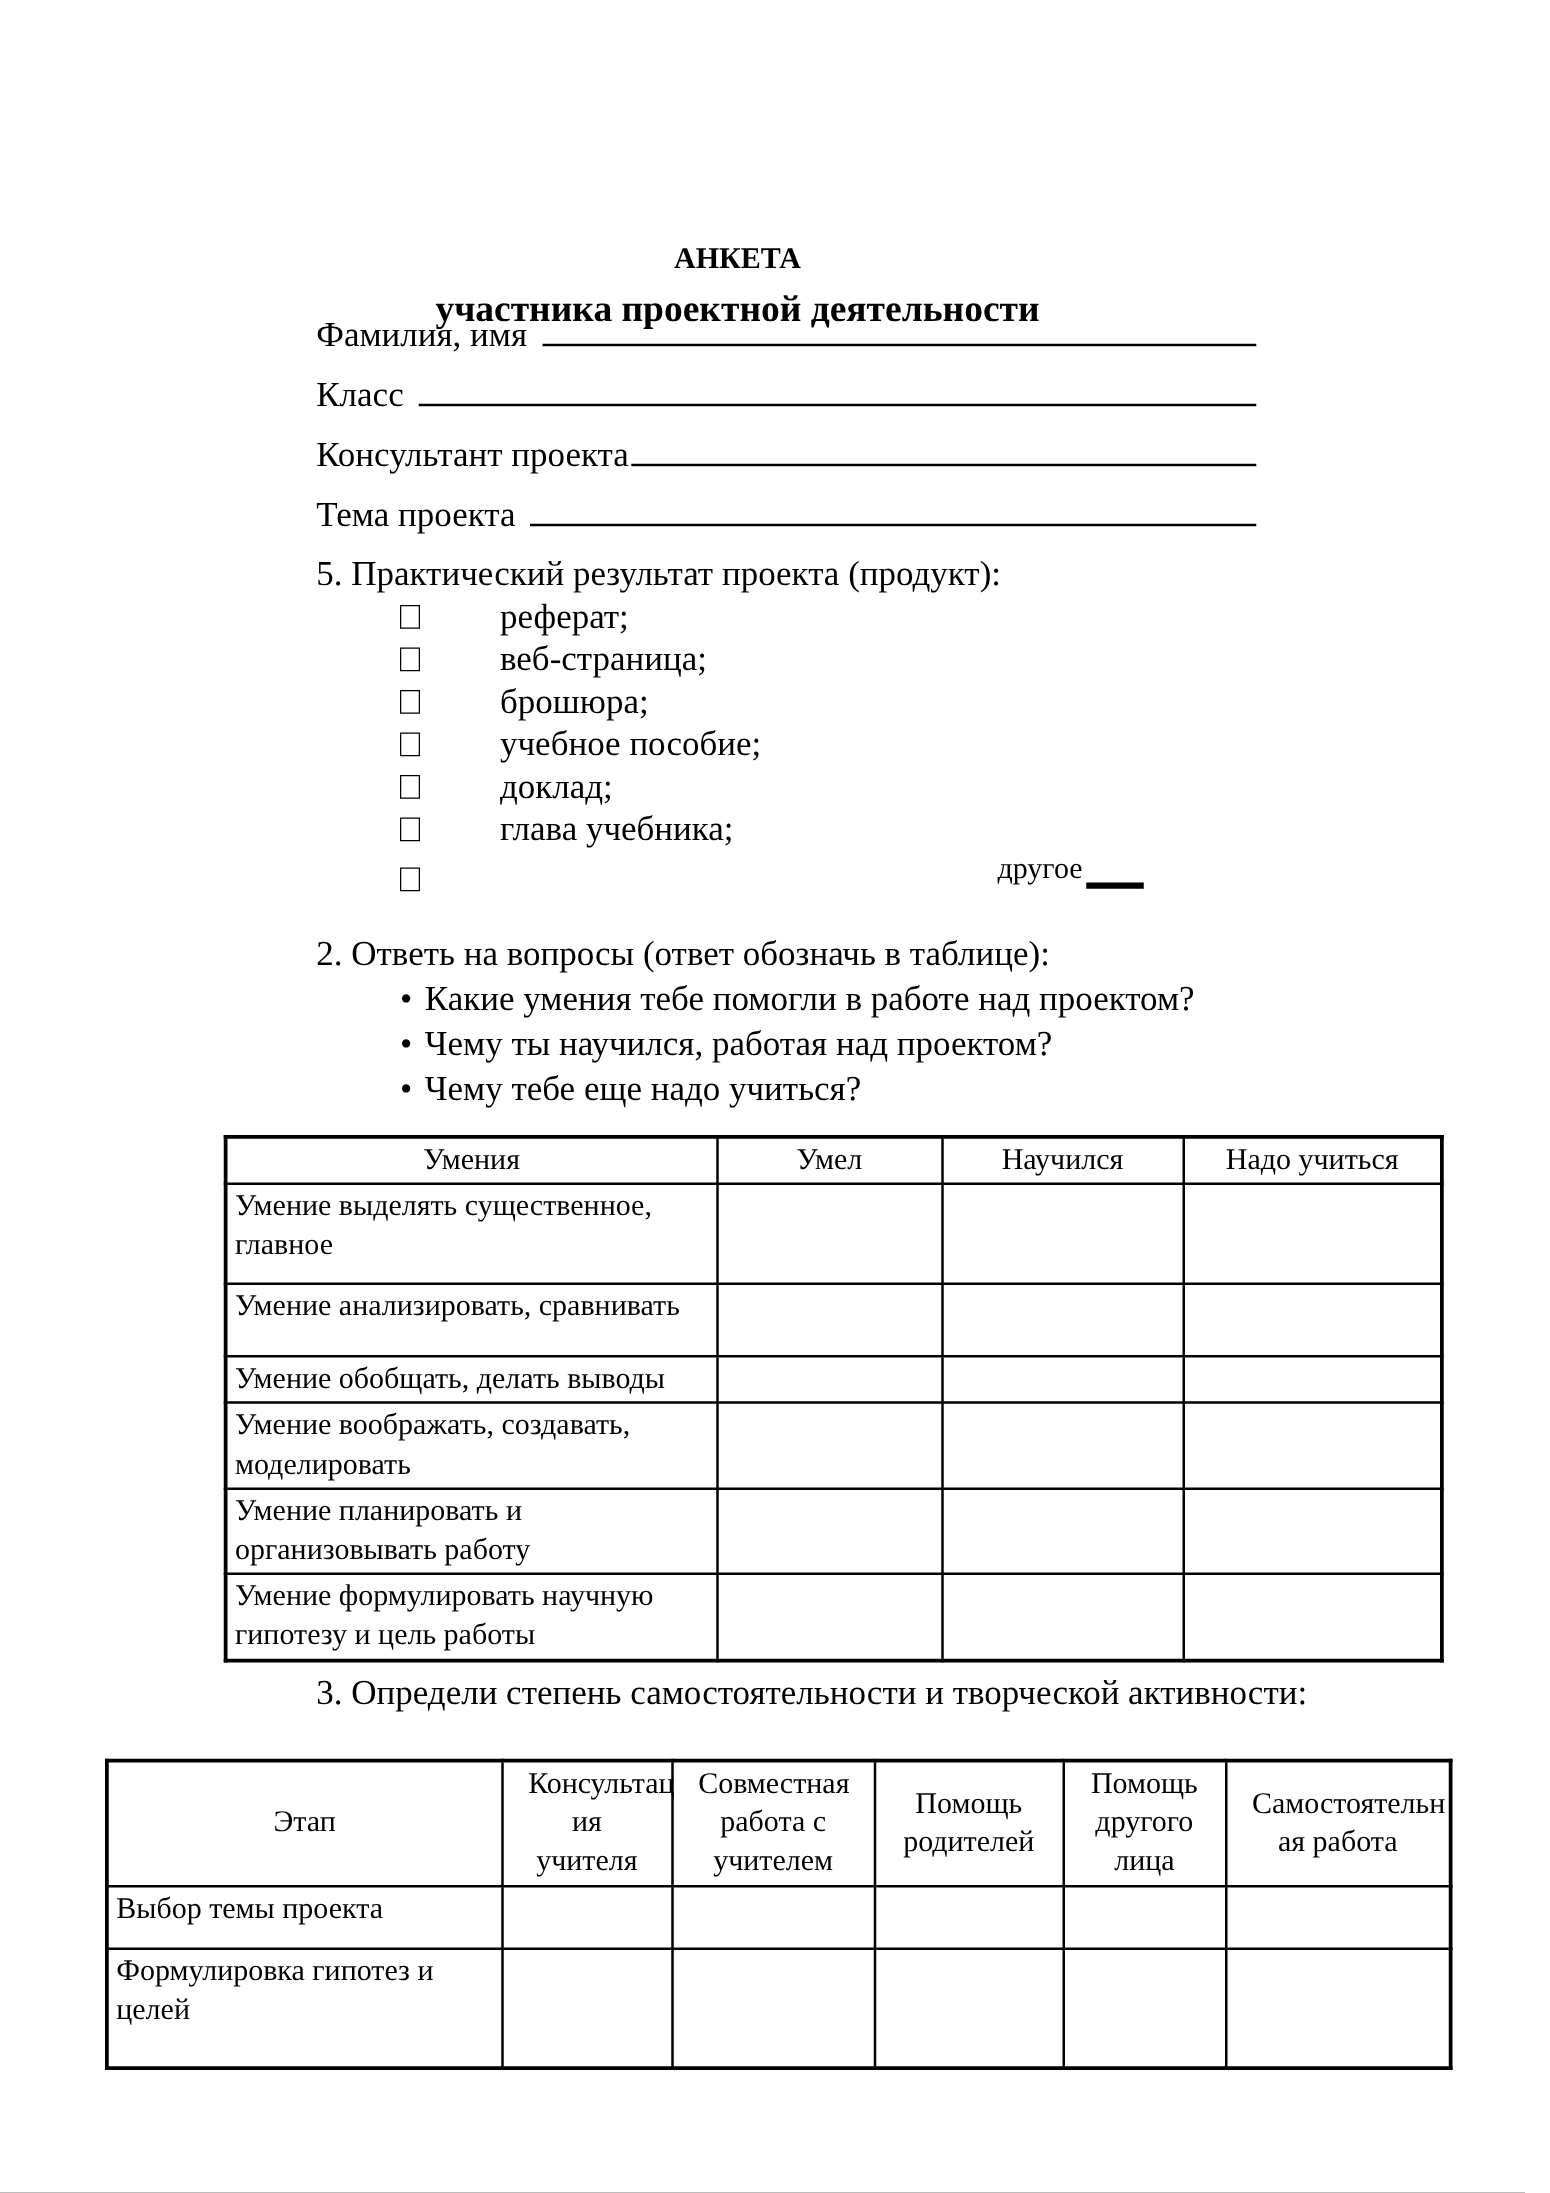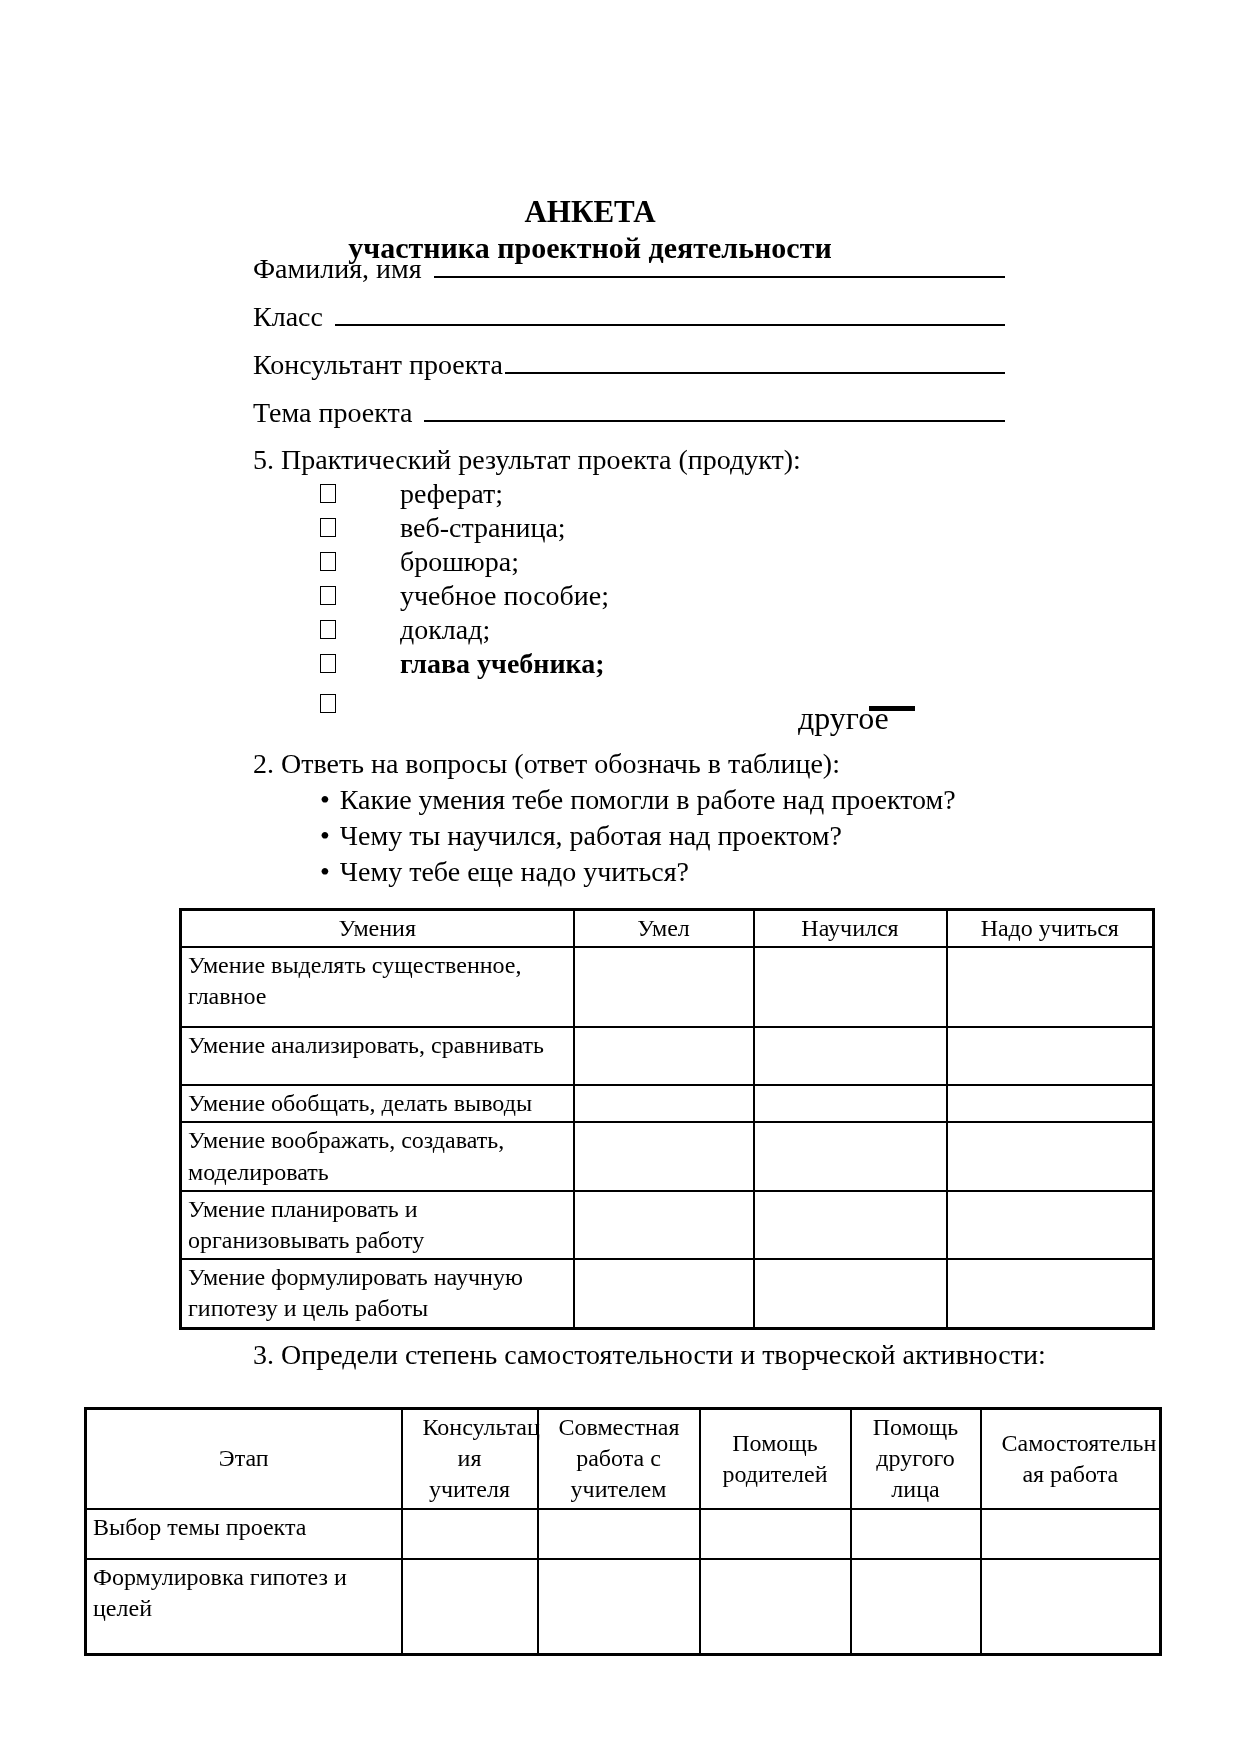--- a/index.html
+++ b/index.html
@@ -3,34 +3,34 @@
 <meta charset="utf-8">
 <style>
   html,body {margin:0; padding:0; background:#888;}
   .page {
     position:relative; width:1240px; height:1754px; margin:0 auto;
     background:#ffffff; color:#000;
     font-family:"Liberation Serif","DejaVu Serif",serif;
     overflow:hidden;
   }
   .abs {position:absolute;}
-  .title {font-weight:bold; font-size:31px; line-height:1.2; text-align:center; width:674px; left:253px;}
+  .title {font-weight:bold; font-size:24px; line-height:1.2; text-align:center; width:674px; left:253px;}
   .subtitle {font-weight:bold; font-size:30px; line-height:1.2; text-align:center; width:674px; left:253px;}
   .form-row {display:flex; align-items:baseline; left:253px; width:752px;}
   .form-row .lbl {font-size:28px; line-height:1.2; white-space:nowrap;}
   .form-row .line {flex:1; height:0; border-bottom:2px solid #000; margin-left:12px;}
   .form-row .line.nogap {margin-left:2px;}
   .sec {font-size:28px; line-height:1.2; left:253px; white-space:nowrap;}
   .opt-row {display:flex; left:320px; align-items:flex-start;}
   .checkbox {display:inline-block; width:14px; height:17px; border:1px solid #000; margin-top:7px; background:#fff;}
   .opt-label {font-size:28px; line-height:1.2; margin-left:64px; white-space:nowrap;}
   .q-row {display:flex; left:320px; align-items:flex-start;}
   .bullet {font-size:28px; line-height:1.2;}
   .q-text {font-size:28px; line-height:1.2; margin-left:10px; white-space:nowrap;}
-  .other-label {font-size:32px; line-height:1.2;margin-top:18px;}
+  .other-label {font-size:24px; line-height:1.2;}
   .other-line {background:#000; height:5px;}
   table {border-collapse:collapse; table-layout:fixed; background:#fff;}
   table, td, th {border:2px solid #000;}
   table {border-width:3px;}
   th {font-weight:normal; font-size:24px; line-height:1.3; text-align:center; vertical-align:middle; padding:2px 20px; white-space:pre-line;}
   td {font-size:24px; line-height:1.3; vertical-align:top; padding:2px 6px;}
   .t1 {width:973px;}
   .t2 {width:1075px;}
   .name-cell {text-align:left;}
 </style>
@@ -74,21 +74,21 @@
     <span class="opt-label">брошюра;</span>
   </div>
   <div class="abs opt-row" style="top:579px;">
     <span class="checkbox"></span>
     <span class="opt-label">учебное пособие;</span>
   </div>
   <div class="abs opt-row" style="top:613px;">
     <span class="checkbox"></span>
     <span class="opt-label">доклад;</span>
   </div>
-  <div class="abs opt-row" style="top:647px;font-weight:bold;">
+  <div class="abs opt-row" style="top:647px;">
     <span class="checkbox"></span>
     <span class="opt-label">глава учебника;</span>
   </div>
 
   <div class="abs" style="top:681px; left:320px;">
     <span class="checkbox" style="margin-top:13px;"></span>
   </div>
   <span class="abs other-label" style="top:681px; left:798px;">другое</span>
   <span class="abs other-line" style="top:706px; left:869px; width:46px;"></span>
 

